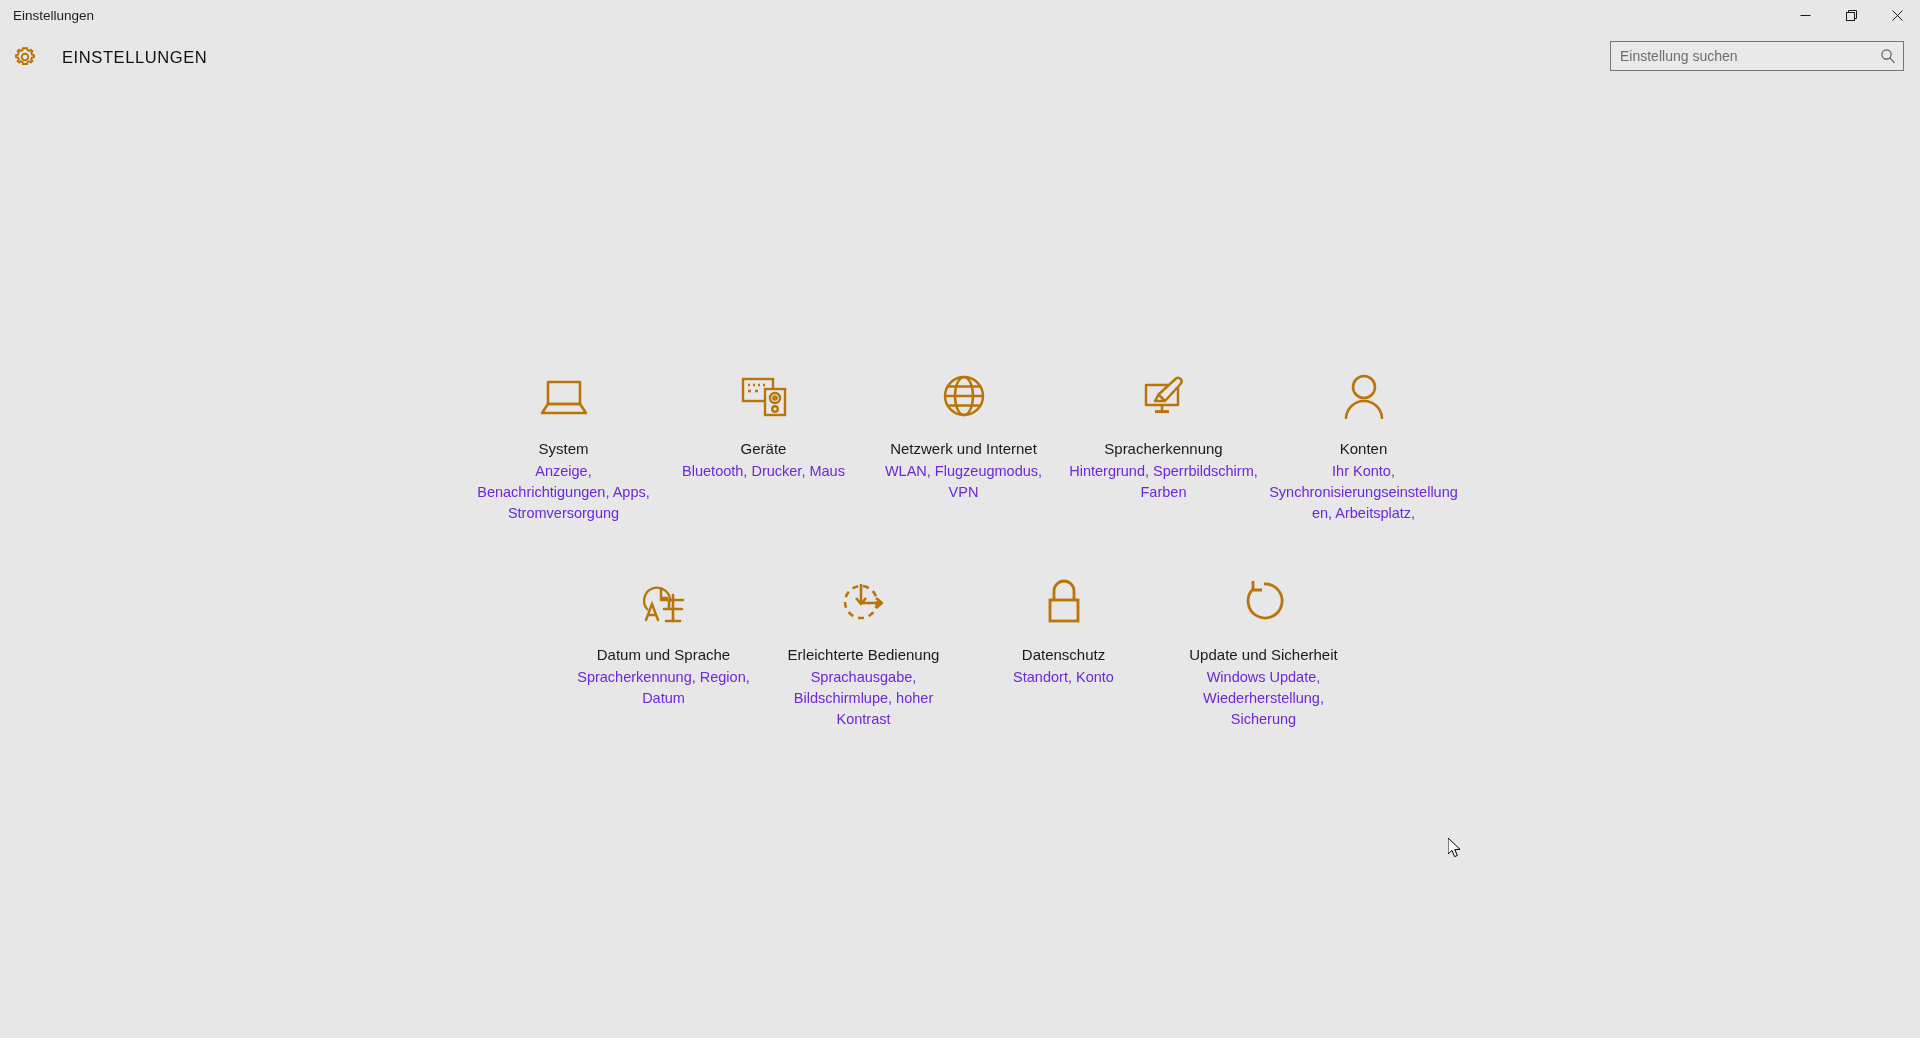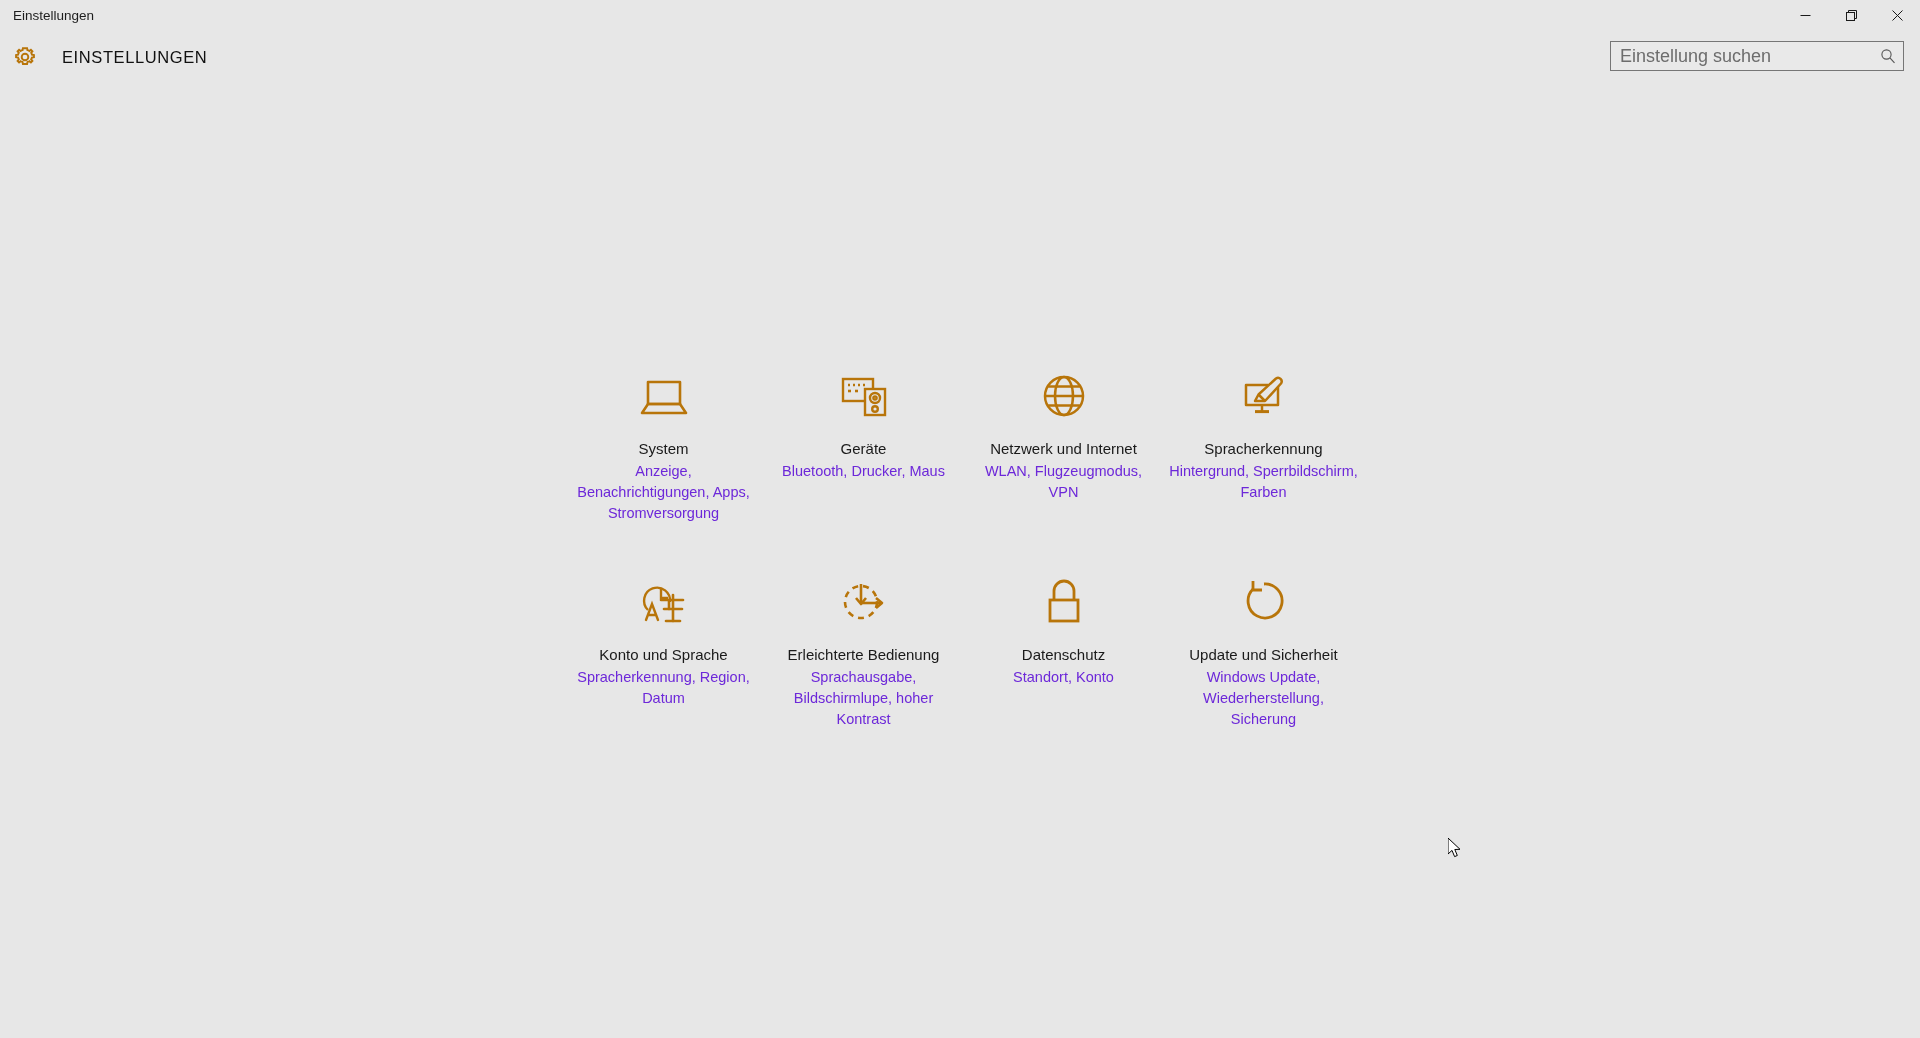--- a/index.html
+++ b/index.html
@@ -81,21 +81,21 @@
     display: flex;
     align-items: center;
     padding: 0 6px 0 9px;
   }
   #search-input {
     flex: 1;
     border: none;
     outline: none;
     background: transparent;
     font-family: "Liberation Sans", sans-serif;
-    font-size: 18px;
+    font-size: 14px;
     color: #2b2b2b;
     height: 26px;
   }
   #search-input::placeholder { color: #6d6d6d; opacity: 1; }
   #search-icon { width: 18px; height: 18px; display: flex; align-items: center; justify-content: center; }
 
   
   #tiles-area {
     position: absolute;
     left: 0;
@@ -268,20 +268,32 @@
             <line x1="17" y1="38.6" x2="31" y2="38.6" stroke-width="3"></line>
             <path d="M17 28 L20.5 21.5 L38 5.5 a3.6 3.6 0 0 1 5 5 L27 28 Z"></path>
             <line x1="20.5" y1="21.5" x2="27" y2="28"></line>
           </g>
         </svg>
       </div>
       <div class="tile-title">Spracherkennung</div>
       <div class="tile-desc">Hintergrund, Sperrbildschirm, Farben</div>
     </div>
 
+    <div class="tile">
+      <div class="tile-icon">
+        <svg width="44" height="48" viewBox="0 0 44 48">
+          <g fill="none" stroke="#b8750a" stroke-width="2.6">
+            <circle cx="22" cy="15" r="11"></circle>
+            <path d="M4 47 a18 18 0 0 1 36 0"></path>
+          </g>
+        </svg>
+      </div>
+      <div class="tile-title">Konten</div>
+      <div class="tile-desc">Ihr Konto, Synchronisierungseinstellungen, Arbeitsplatz,</div>
+    </div>
 
   </div>
 
   <div class="tile-row row-2">
 
     <div class="tile">
       <div class="tile-icon">
         <svg width="52" height="48" viewBox="0 0 52 48">
           <g fill="none" stroke="#b8750a" stroke-width="2.4">
             <path d="M10 32 A13 13 0 1 1 32 24"></path>
@@ -290,21 +302,21 @@
             <g stroke-width="2.6" stroke-linecap="round">
               <line x1="23" y1="22" x2="45" y2="22"></line>
               <line x1="31" y1="22" x2="31" y2="31"></line>
               <line x1="26" y1="31" x2="44" y2="31"></line>
               <line x1="35" y1="17" x2="35" y2="43"></line>
               <line x1="28" y1="43" x2="42" y2="43"></line>
             </g>
           </g>
         </svg>
       </div>
-      <div class="tile-title">Konto und Sprache</div>
+      <div class="tile-title">Datum und Sprache</div>
       <div class="tile-desc">Spracherkennung, Region, Datum</div>
     </div>
 
     <div class="tile">
       <div class="tile-icon">
         <svg width="50" height="46" viewBox="0 0 50 46">
           <g fill="none" stroke="#b8750a" stroke-width="2.6">
             <circle cx="22" cy="23" r="16" stroke-dasharray="6 5"></circle>
             <line x1="22" y1="5" x2="22" y2="24"></line>
             <polyline points="17,19 22,25 27,19" stroke-linejoin="round"></polyline>

